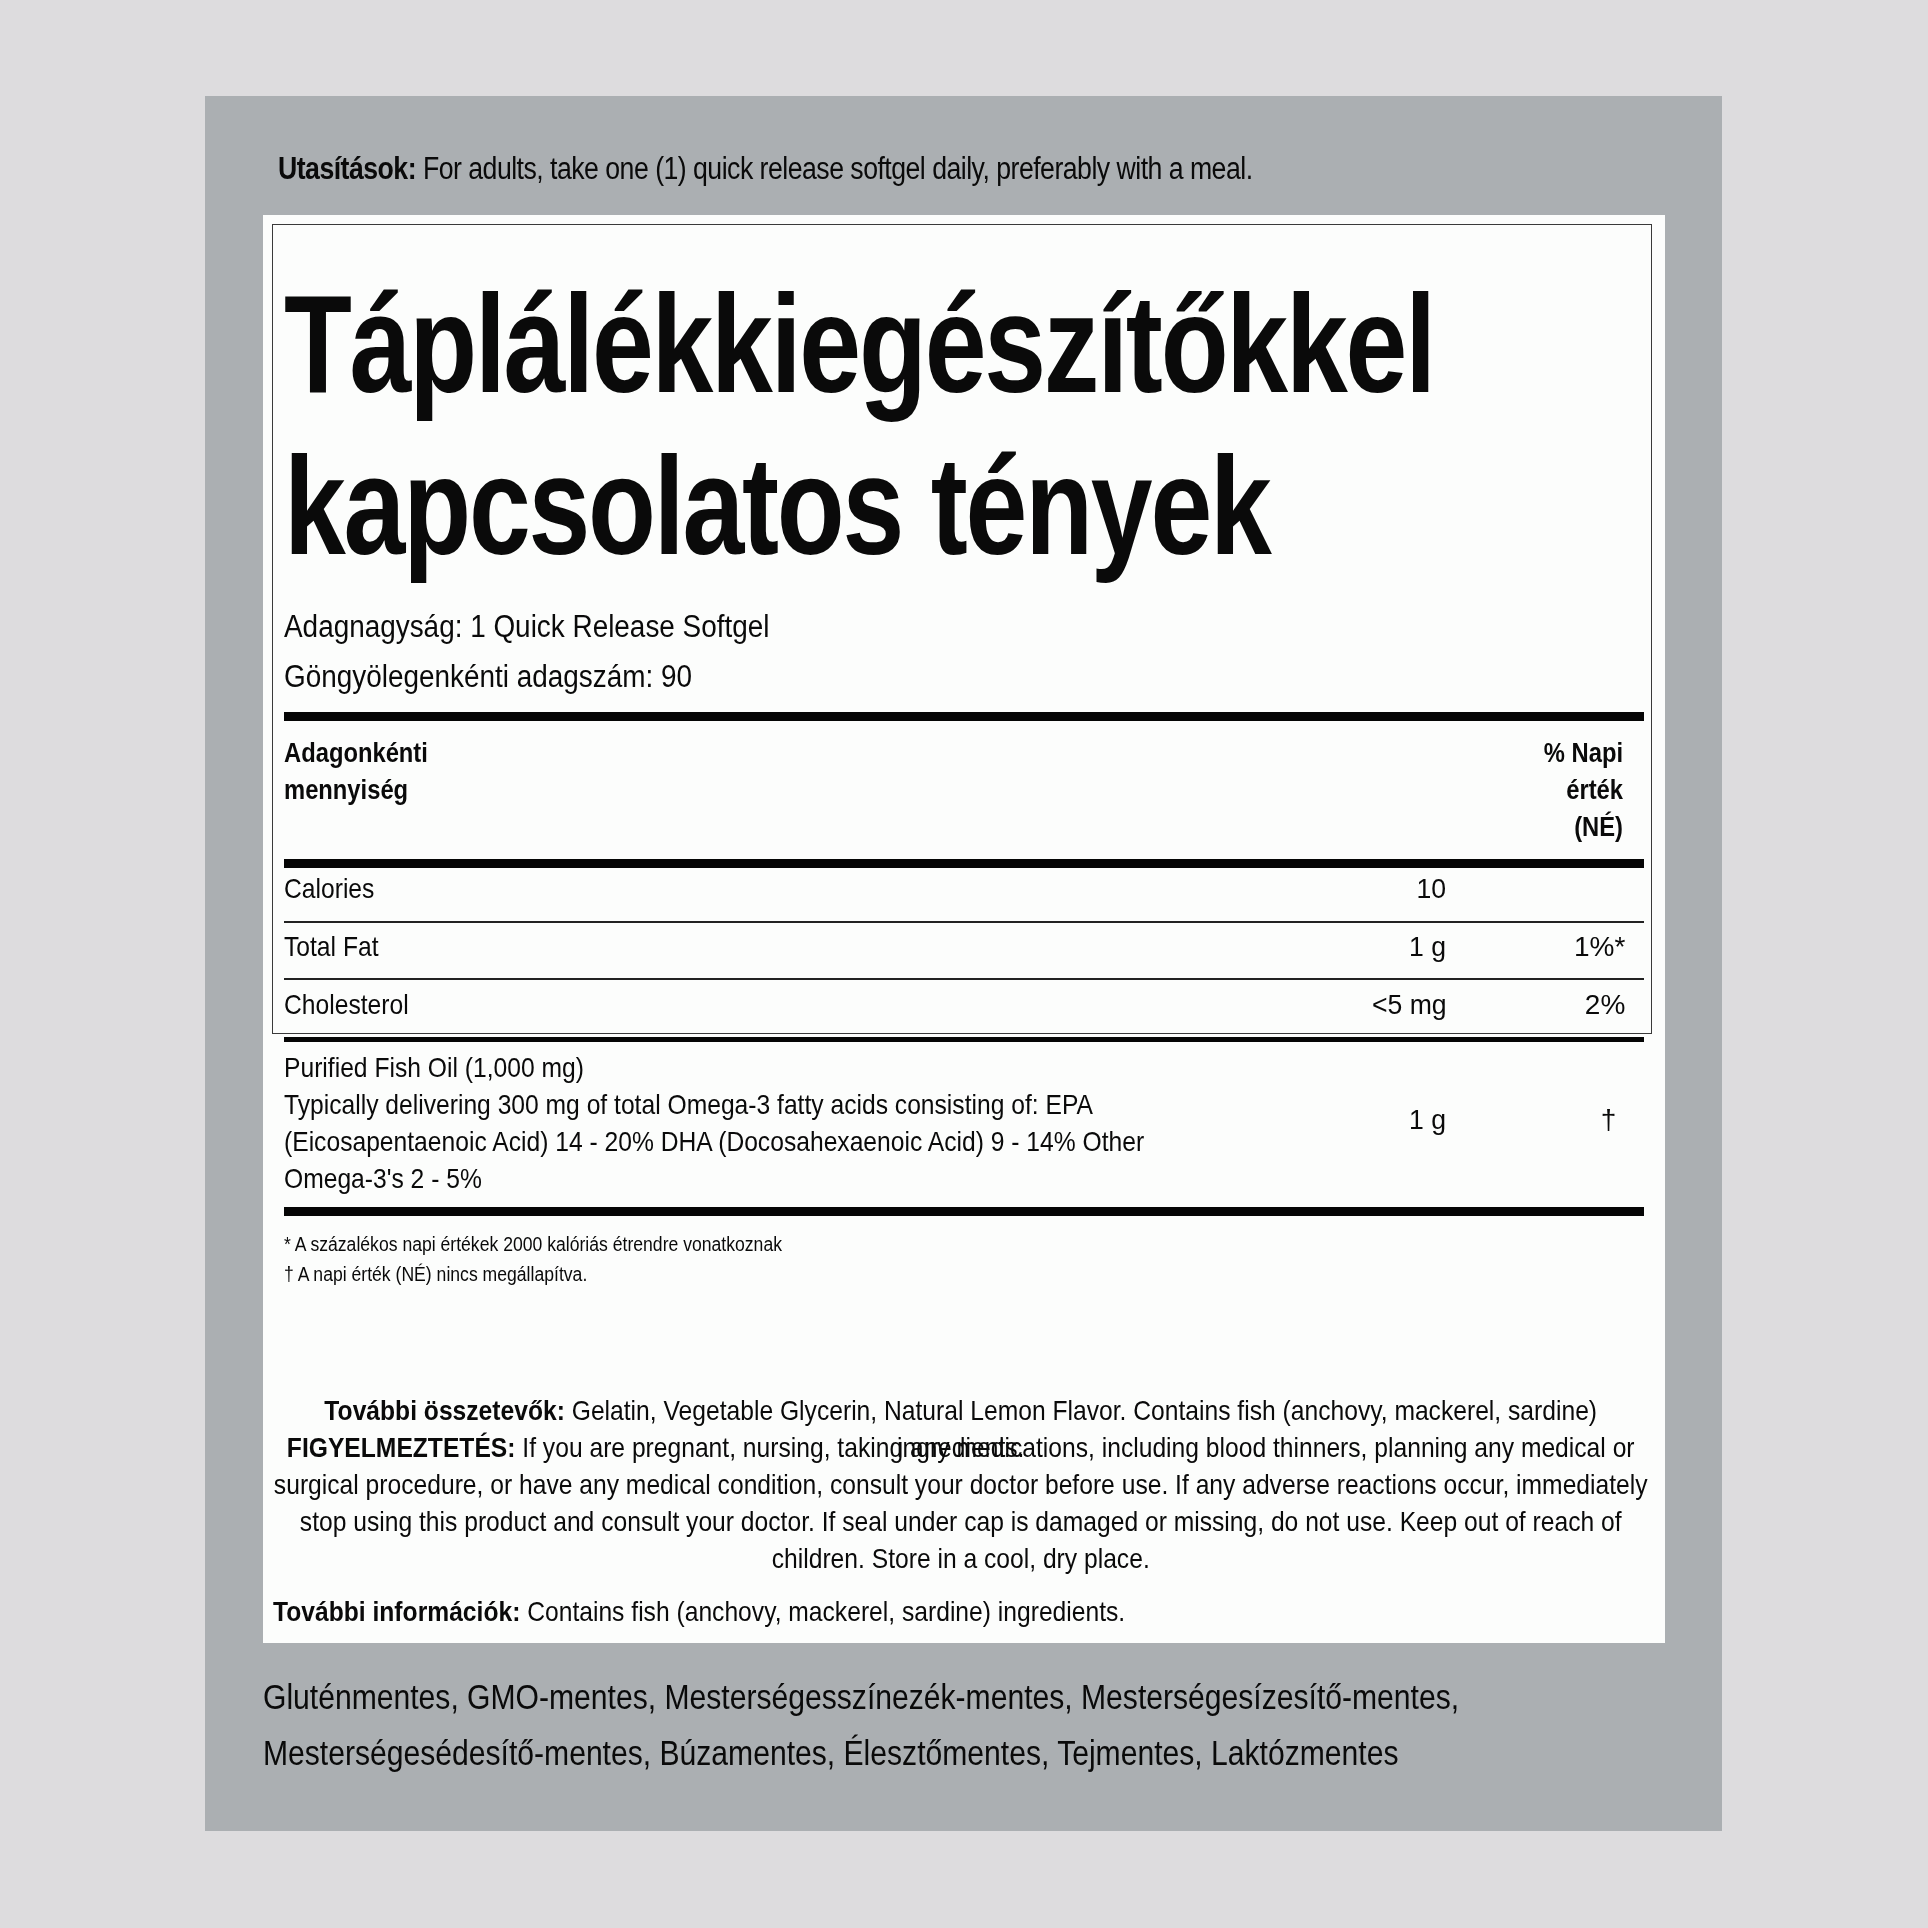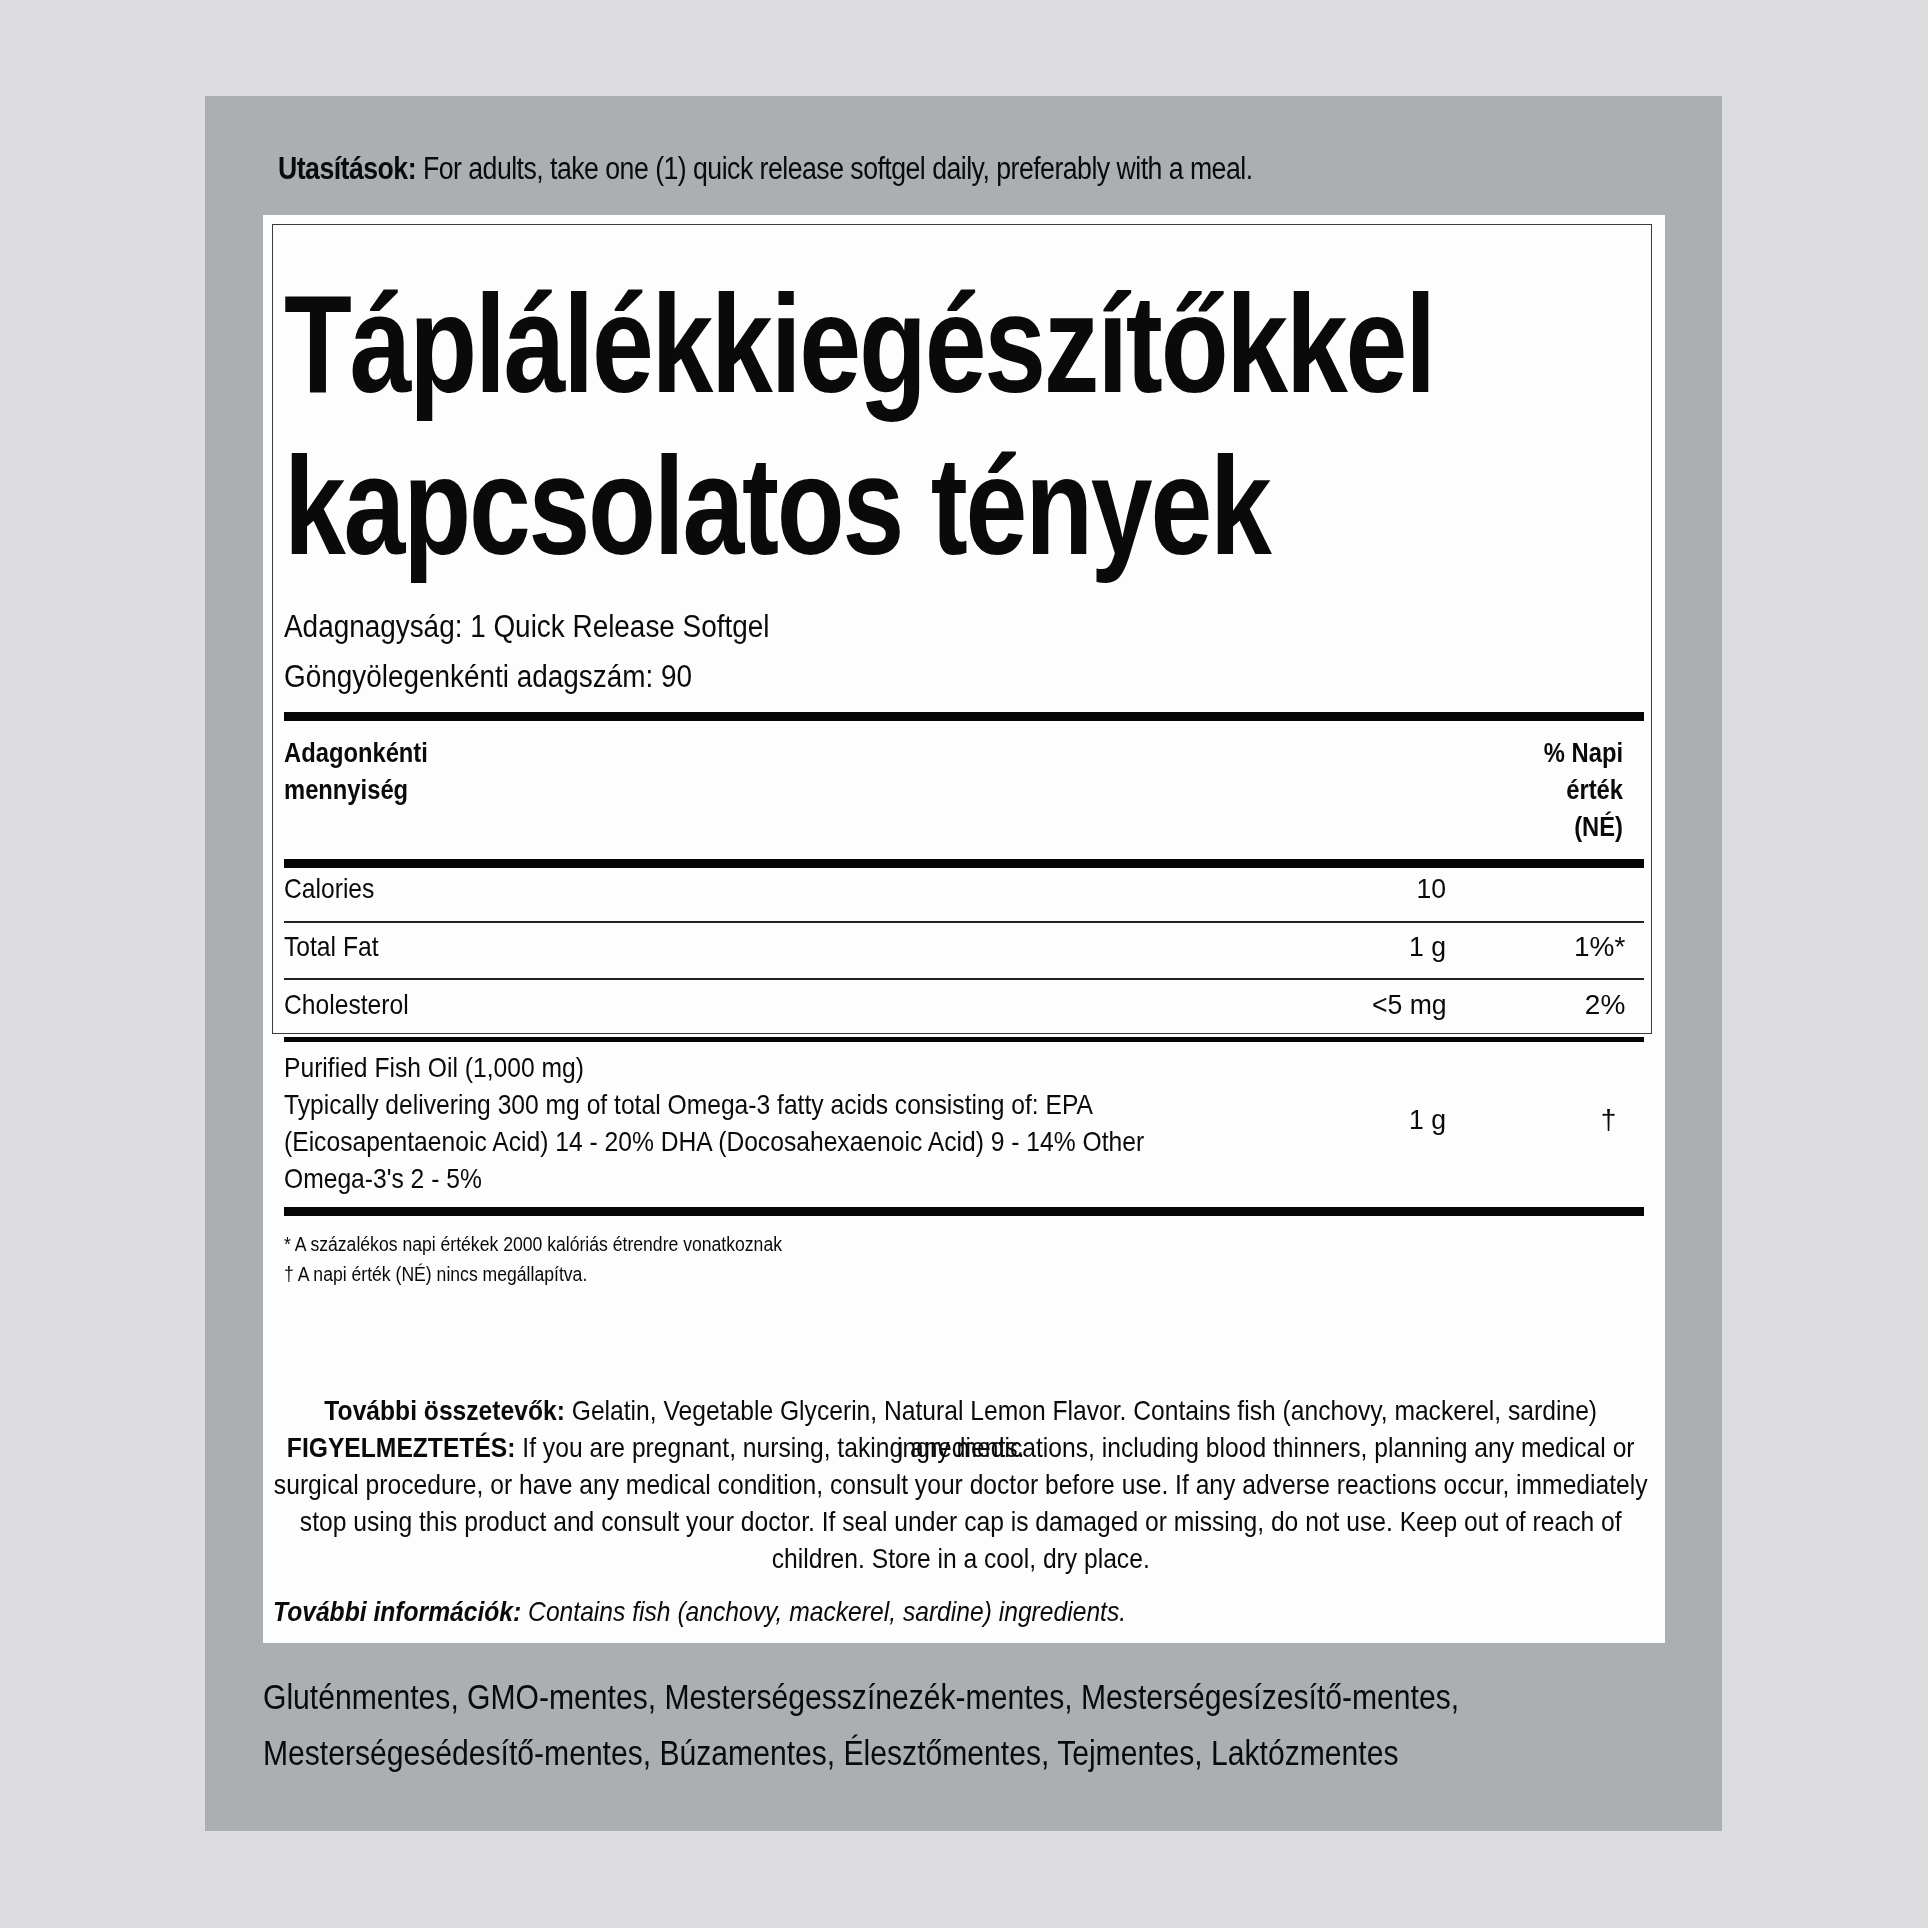--- a/index.html
+++ b/index.html
@@ -162,18 +162,18 @@
 </div>
 
 <div class="para" style="top:1392px;text-align:center;">
   <div class="inner"><span class="b">További összetevők:</span><span> Gelatin, Vegetable Glycerin, Natural Lemon Flavor. Contains fish (anchovy, mackerel, sardine) ingredients.</span></div>
 </div>
 
 <div class="para" style="top:1429px;text-align:center;">
   <div class="inner"><span class="b">FIGYELMEZTETÉS:</span><span> If you are pregnant, nursing, taking any medications, including blood thinners, planning any medical or surgical procedure, or have any medical condition, consult your doctor before use. If any adverse reactions occur, immediately stop using this product and consult your doctor. If seal under cap is damaged or missing, do not use. Keep out of reach of children. Store in a cool, dry place.</span></div>
 </div>
 
-<div class="para" style="top:1593px;font-style:italic;">
+<div class="para" style="top:1593px;">
   <div class="inner"><span class="b">További információk:</span><span> Contains fish (anchovy, mackerel, sardine) ingredients.</span></div>
 </div>
 
 <div class="freefrom">Gluténmentes, GMO-mentes, Mesterségesszínezék-mentes, Mesterségesízesítő-mentes, Mesterségesédesítő-mentes, Búzamentes, Élesztőmentes, Tejmentes, Laktózmentes</div>
 
 
 </body></html>

